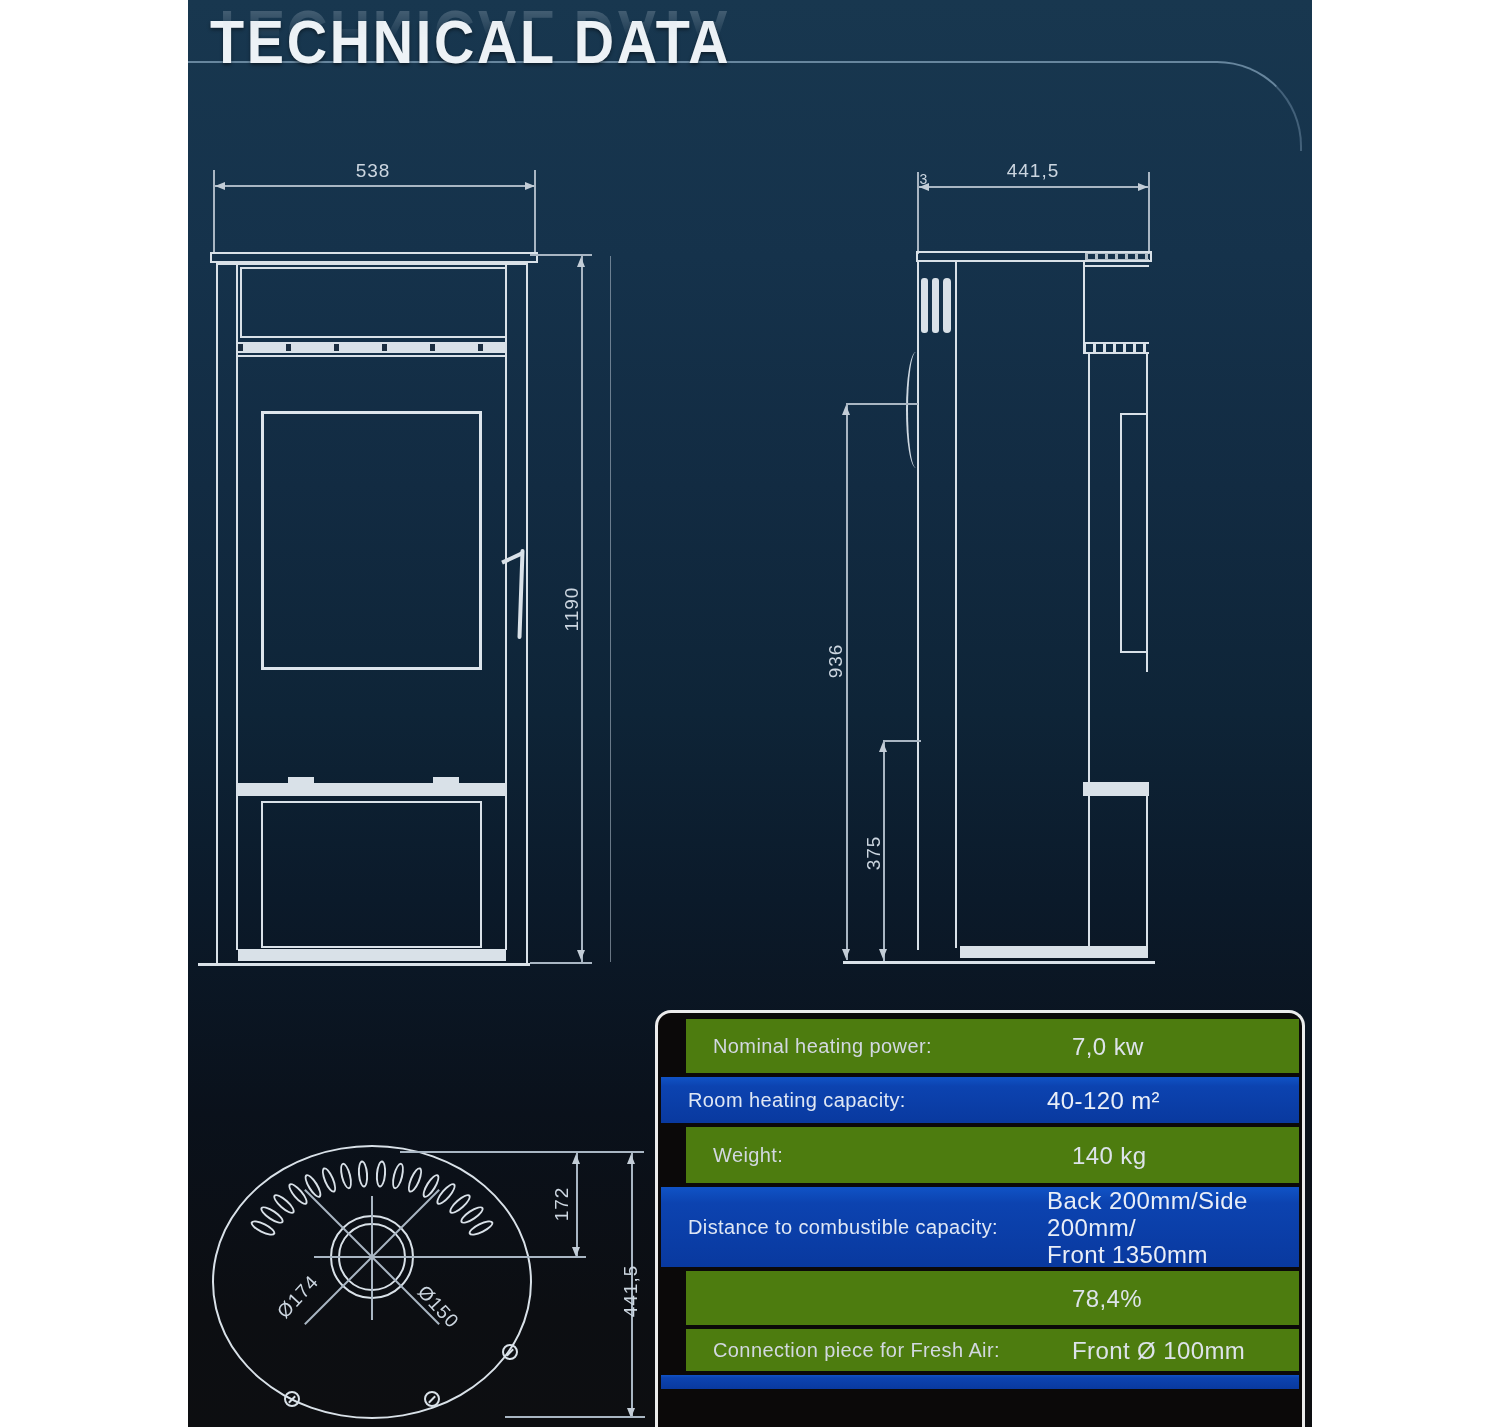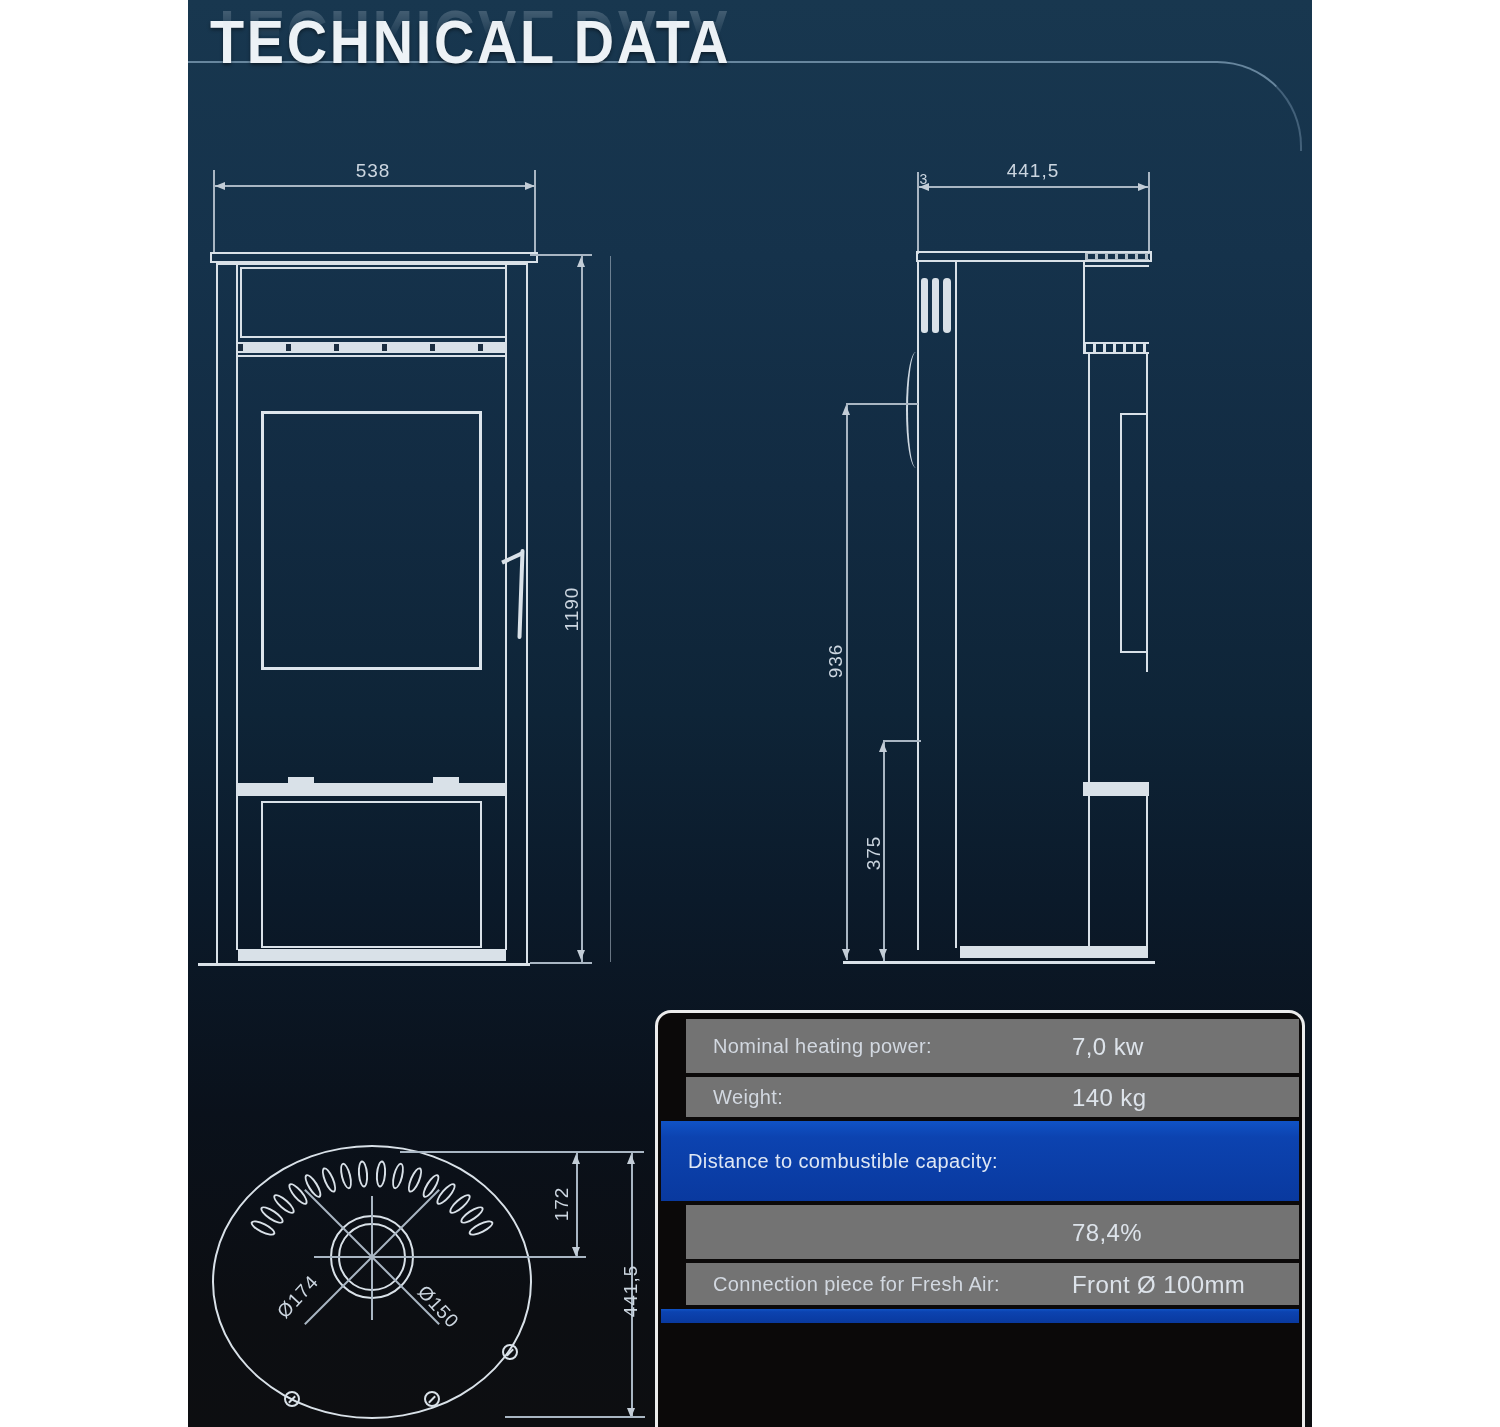--- a/index.html
+++ b/index.html
@@ -33,21 +33,21 @@
   .hatch{background:repeating-linear-gradient(90deg,#d9e1e8 0 3px,transparent 3px 10px);
     border-top:2px solid #d9e1e8;border-bottom:2px solid #d9e1e8;box-sizing:border-box;}
   .slot{position:absolute;width:10px;height:27px;border:2px solid #d9e1e8;border-radius:50%;box-sizing:border-box;}
   .arcL{position:absolute;border-left:2px solid #cfd9e2;border-radius:50%;}
 
   
   #spec-table{position:absolute;left:655px;top:1010px;width:650px;height:420px;
     background:#0b0909;border:3px solid #ececec;border-bottom:none;
     border-radius:16px 16px 0 0;box-sizing:border-box;overflow:hidden;padding-top:2px;}
   .trow{position:relative;margin:4px 3px 0 3px;display:flex;align-items:center;}
-  .trow.dark{background:#737373;margin-left:28px;}
+  .trow.dark{background:#4d7c0f;margin-left:28px;}
   .trow.blue{background:linear-gradient(180deg,#1053c6 0%,#0c43b0 20%,#09399f 100%);}
   .tlabel{padding-left:27px;font-size:20px;color:#d2d8e0;letter-spacing:.4px;width:380px;box-sizing:border-box;}
   .trow.blue .tlabel{color:#dfe7f4;}
   .tvalue{position:absolute;left:386px;font-size:24px;color:#dde3ea;letter-spacing:.4px;line-height:27px;}
   .trow.blue .tvalue{color:#e9eef7;}
 </style>
 </head>
 <body>
 
 <div id="stage">
@@ -191,26 +191,34 @@
     <div class="arr arr-down" style="left:627px;top:1408px"></div>
     <div class="lnd" style="left:505px;top:1416px;width:140px;height:2px"></div>
     <div class="dimtxt vrt" style="left:596px;top:1280px;width:70px">441,5</div>
   </div>
 
   <div id="spec-table">
     <div class="trow dark" style="height:54px">
       <div class="tlabel">Nominal heating power:</div>
       <div class="tvalue">7,0 kw</div>
     </div>
-    <div class="trow dark" style="height:40px">
+    <div class="trow blue" style="height:46px">
+      <div class="tlabel">Room heating capacity:</div>
+      <div class="tvalue">40-120 m²</div>
+    </div>
+    <div class="trow dark" style="height:56px">
       <div class="tlabel">Weight:</div>
       <div class="tvalue">140 kg</div>
     </div>
     <div class="trow blue" style="height:80px">
       <div class="tlabel">Distance to combustible capacity:</div>
+      <div class="tvalue">
+        <div>Back 200mm/Side 200mm/</div>
+        <div>Front 1350mm</div>
+      </div>
     </div>
     <div class="trow dark" style="height:54px">
       <div class="tvalue">78,4%</div>
     </div>
     <div class="trow dark" style="height:42px">
       <div class="tlabel">Connection piece for Fresh Air:</div>
       <div class="tvalue">Front Ø 100mm</div>
     </div>
     <div class="trow blue" style="height:14px"></div>
   </div>

